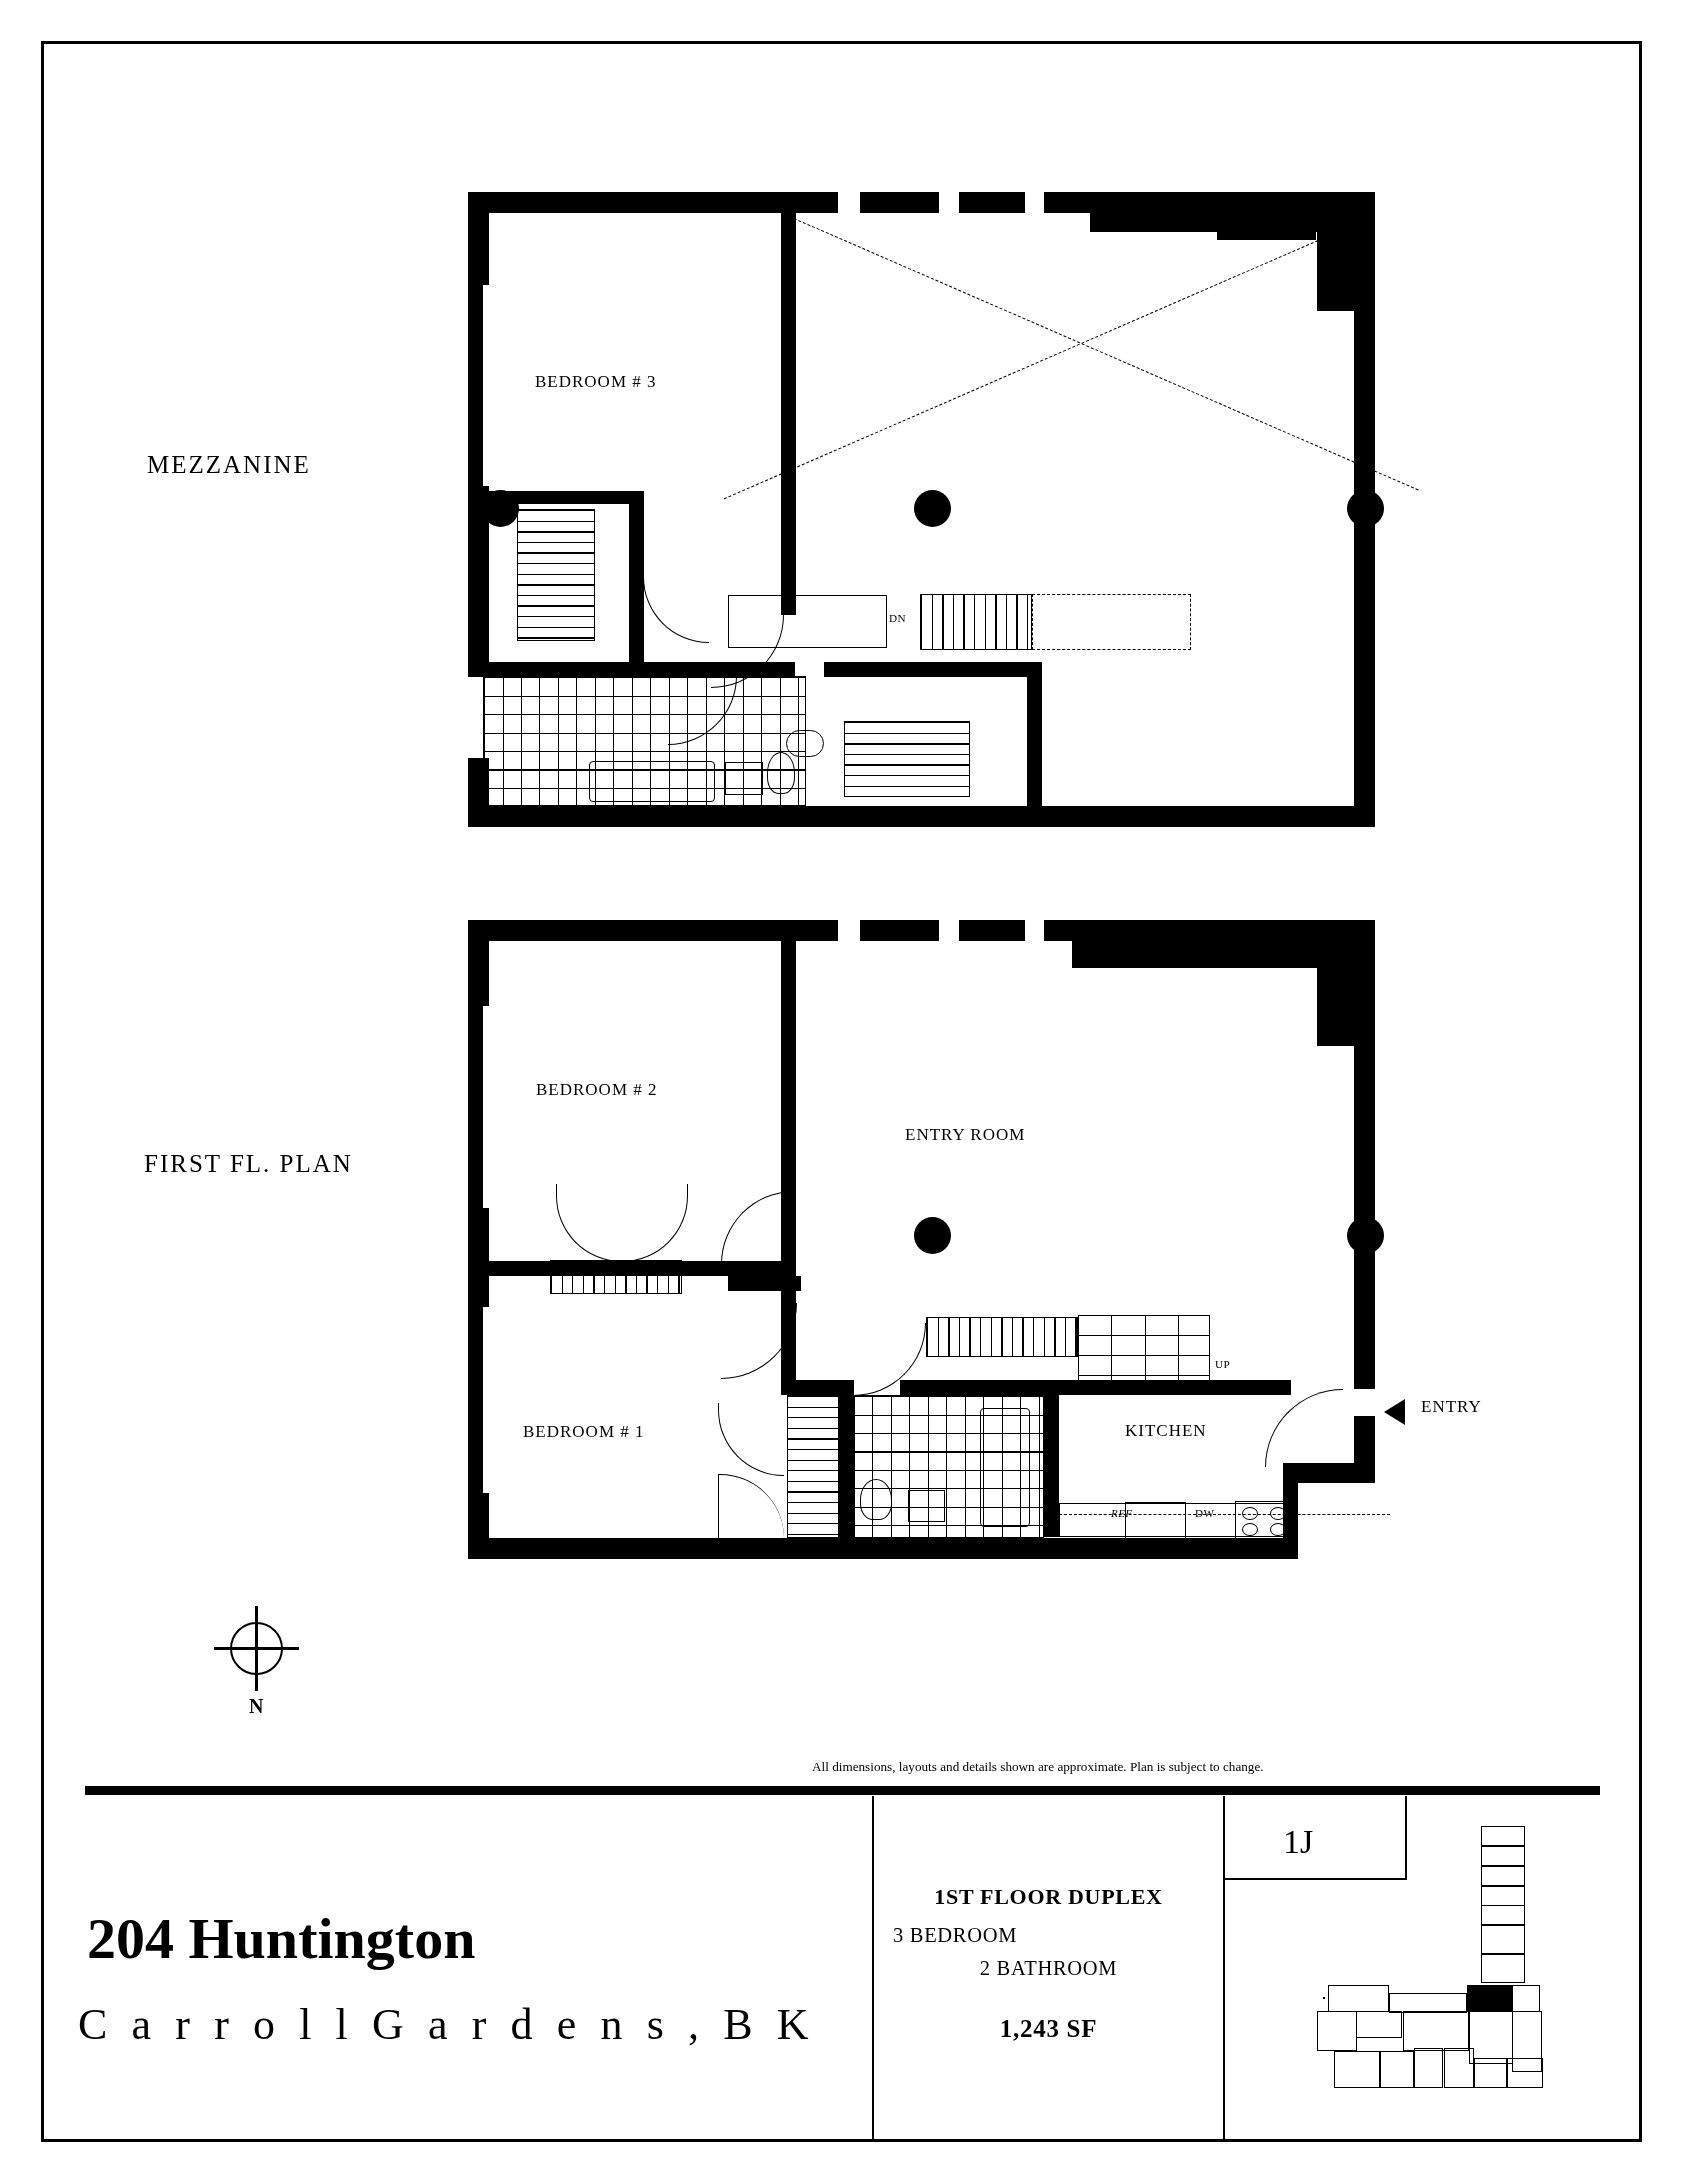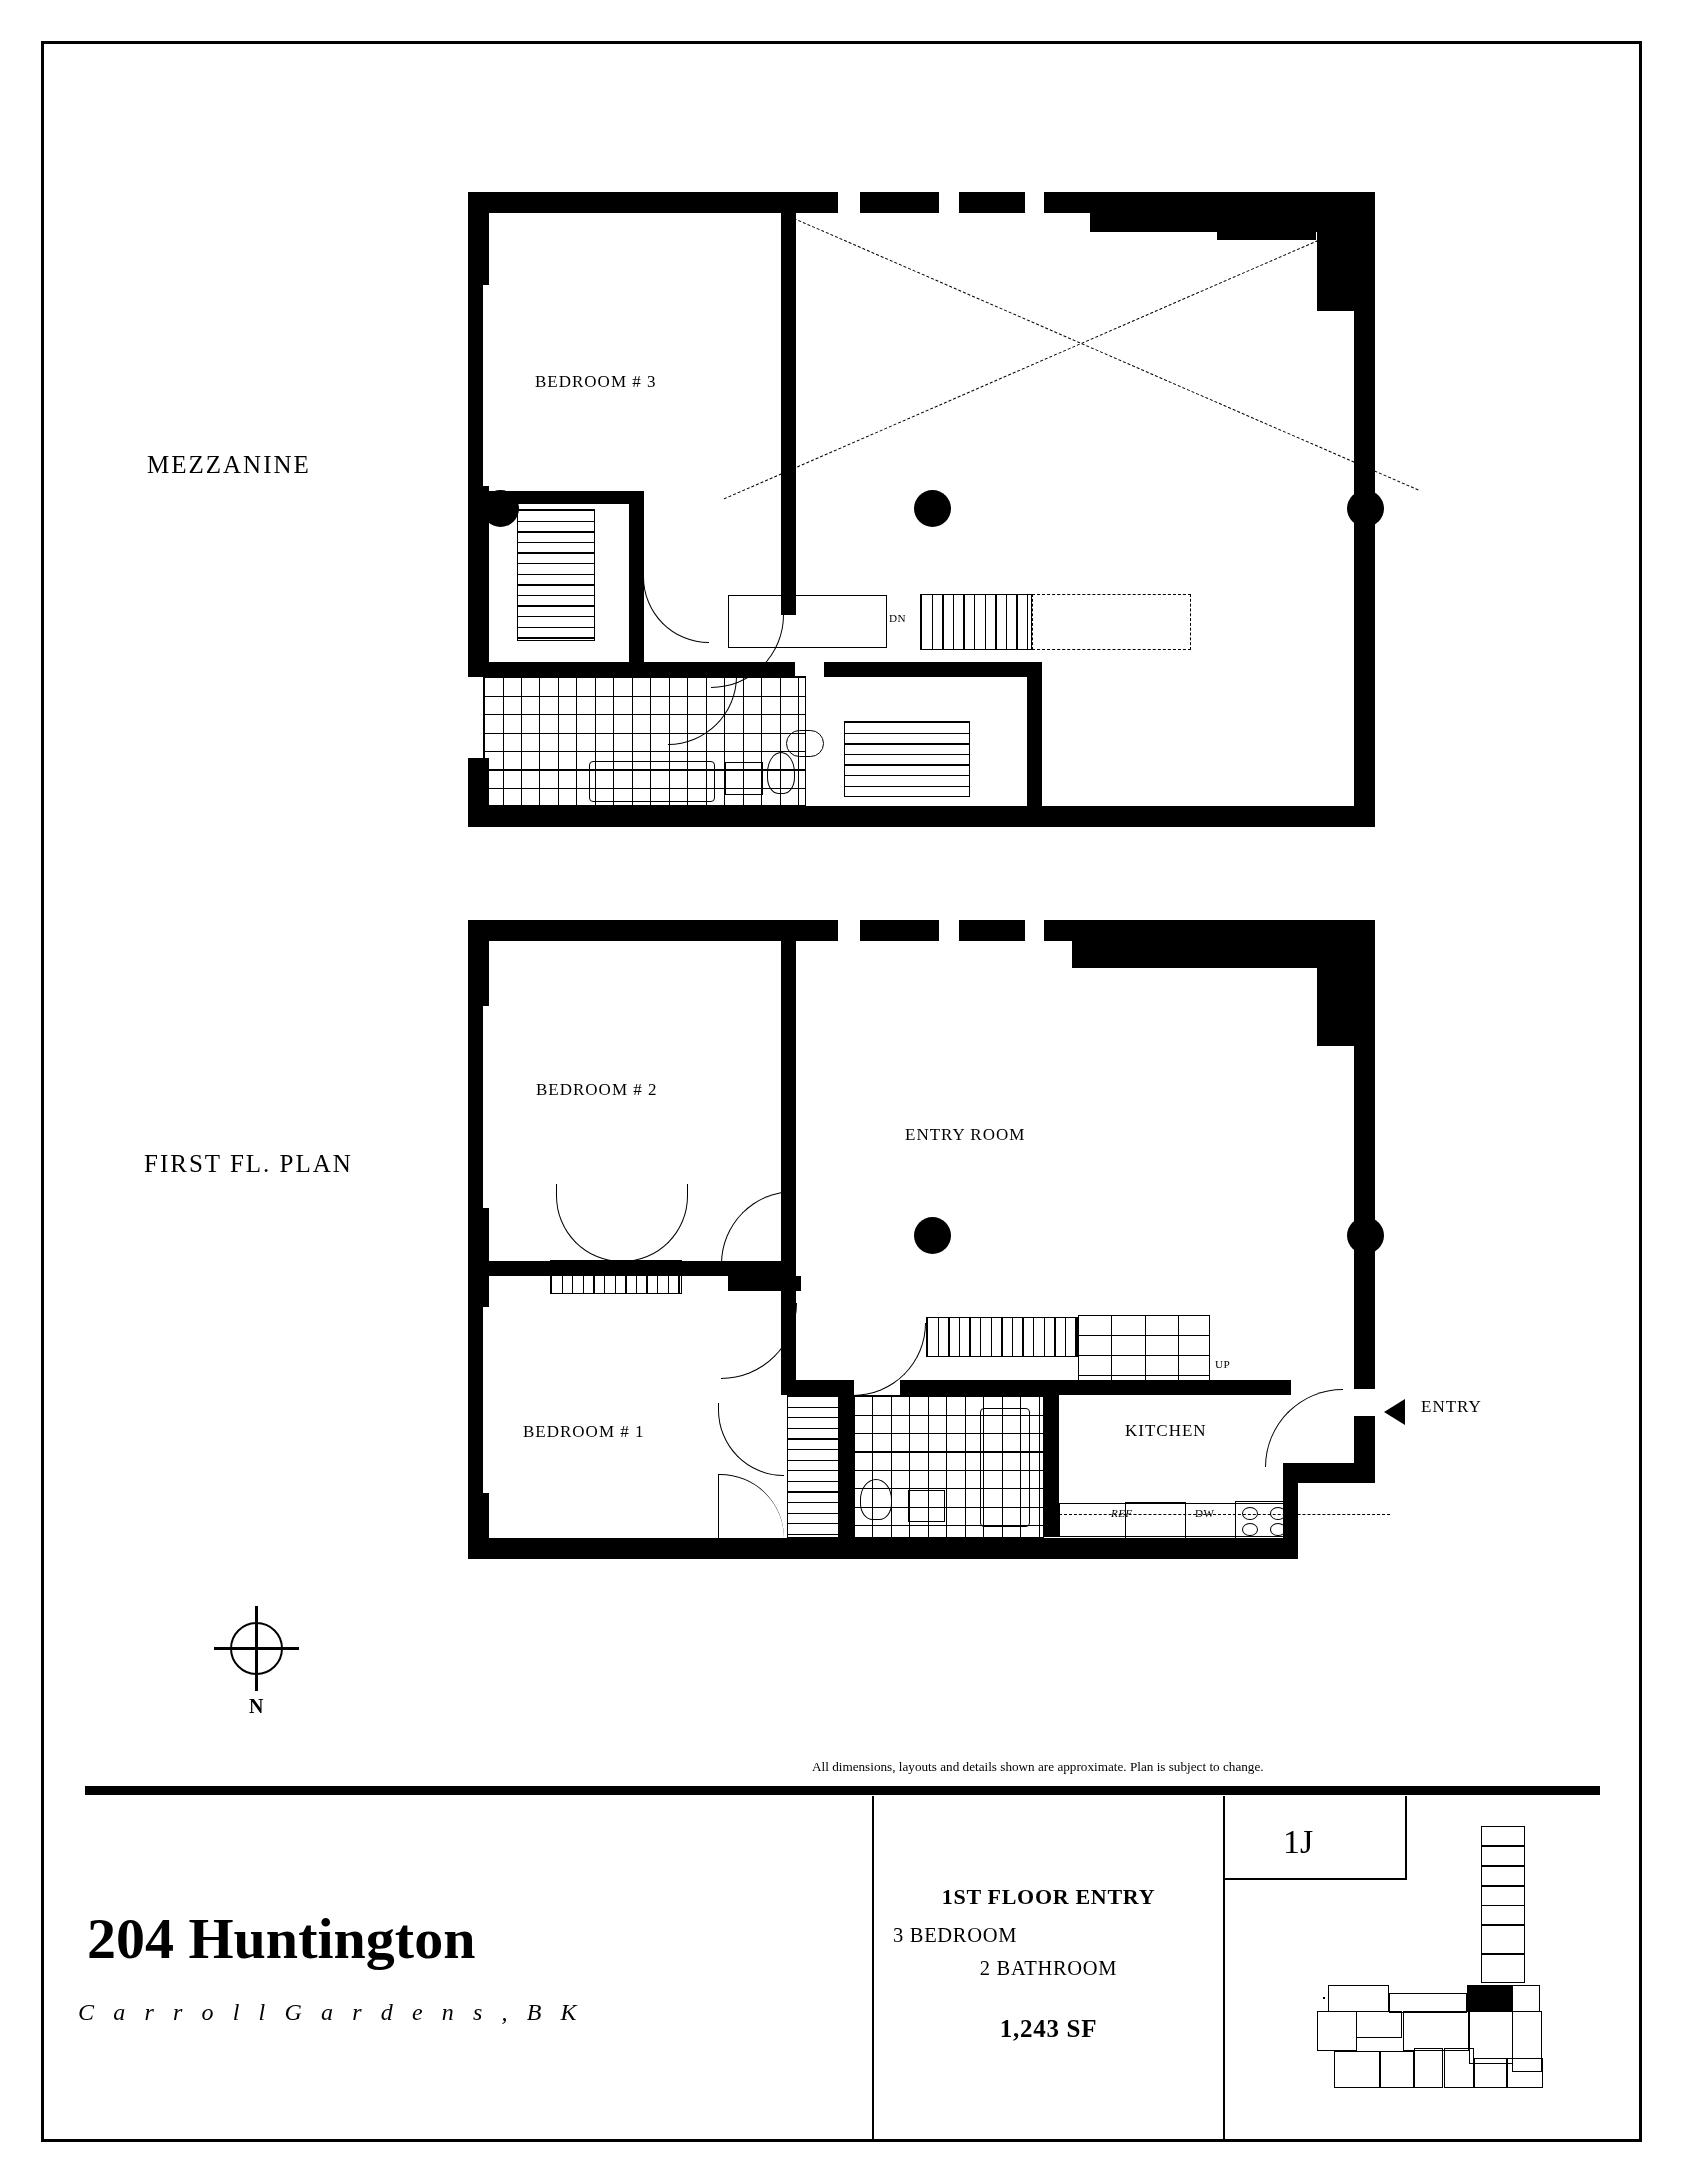--- a/index.html
+++ b/index.html
@@ -122,24 +122,23 @@
     position: absolute;
     font-family: "Liberation Serif", serif;
     font-weight: bold;
     font-size: 58px;
     letter-spacing: 0px;
     white-space: nowrap;
   }
   .addr-sub {
     position: absolute;
     font-family: "Liberation Serif", serif;
-    font-size: 24px;
+    font-size: 44px;
     letter-spacing: 6.6px;
     white-space: nowrap;
-    font-style: italic;
   }
   .unit-type {
     position: absolute;
     font-family: "Liberation Serif", serif;
     font-weight: bold;
     font-size: 22px;
     letter-spacing: 0.7px;
     white-space: nowrap;
     text-align: center;
   }
@@ -363,21 +362,21 @@
     <div class="titlebar" style="left:85px; top:1786px; width:1515px; height:9.3px;"></div>
 
     <div class="tb-cell-line" style="left:872px; top:1796px; height:344px;"></div>
     <div class="tb-cell-line" style="left:1223px; top:1796px; height:344px;"></div>
     <div class="thinline" style="left:1223px; top:1878px; width:184px; height:2px;"></div>
     <div class="tb-cell-line" style="left:1405px; top:1796px; height:83px;"></div>
 
     <div class="addr-main" style="left:87px; top:1905px;">204 Huntington</div>
     <div class="addr-sub" style="left:78px; top:1999px;">C a r r o l l   G a r d e n s ,   B K</div>
 
-    <div class="unit-type" style="left:893px; top:1884px; width:311px; text-align:center;">1ST FLOOR ENTRY</div>
+    <div class="unit-type" style="left:893px; top:1884px; width:311px; text-align:center;">1ST FLOOR DUPLEX</div>
     <div class="unit-line" style="left:893px; top:1924px; width:311px; text-align:left;">3 BEDROOM</div>
     <div class="unit-line" style="left:893px; top:1957px; width:311px; text-align:center;">2 BATHROOM</div>
     <div class="unit-sf" style="left:893px; top:2015px; width:311px; text-align:center;">1,243 SF</div>
 
     <div class="unit-num" style="left:1283px; top:1823px;">1J</div>
 
     <div>
       <div class="keymap-box" style="left:1481px; top:1826px; width:44px; height:20px;"></div>
       <div class="keymap-box" style="left:1481px; top:1846px; width:44px; height:20px;"></div>
       <div class="keymap-box" style="left:1481px; top:1866px; width:44px; height:20px;"></div>

